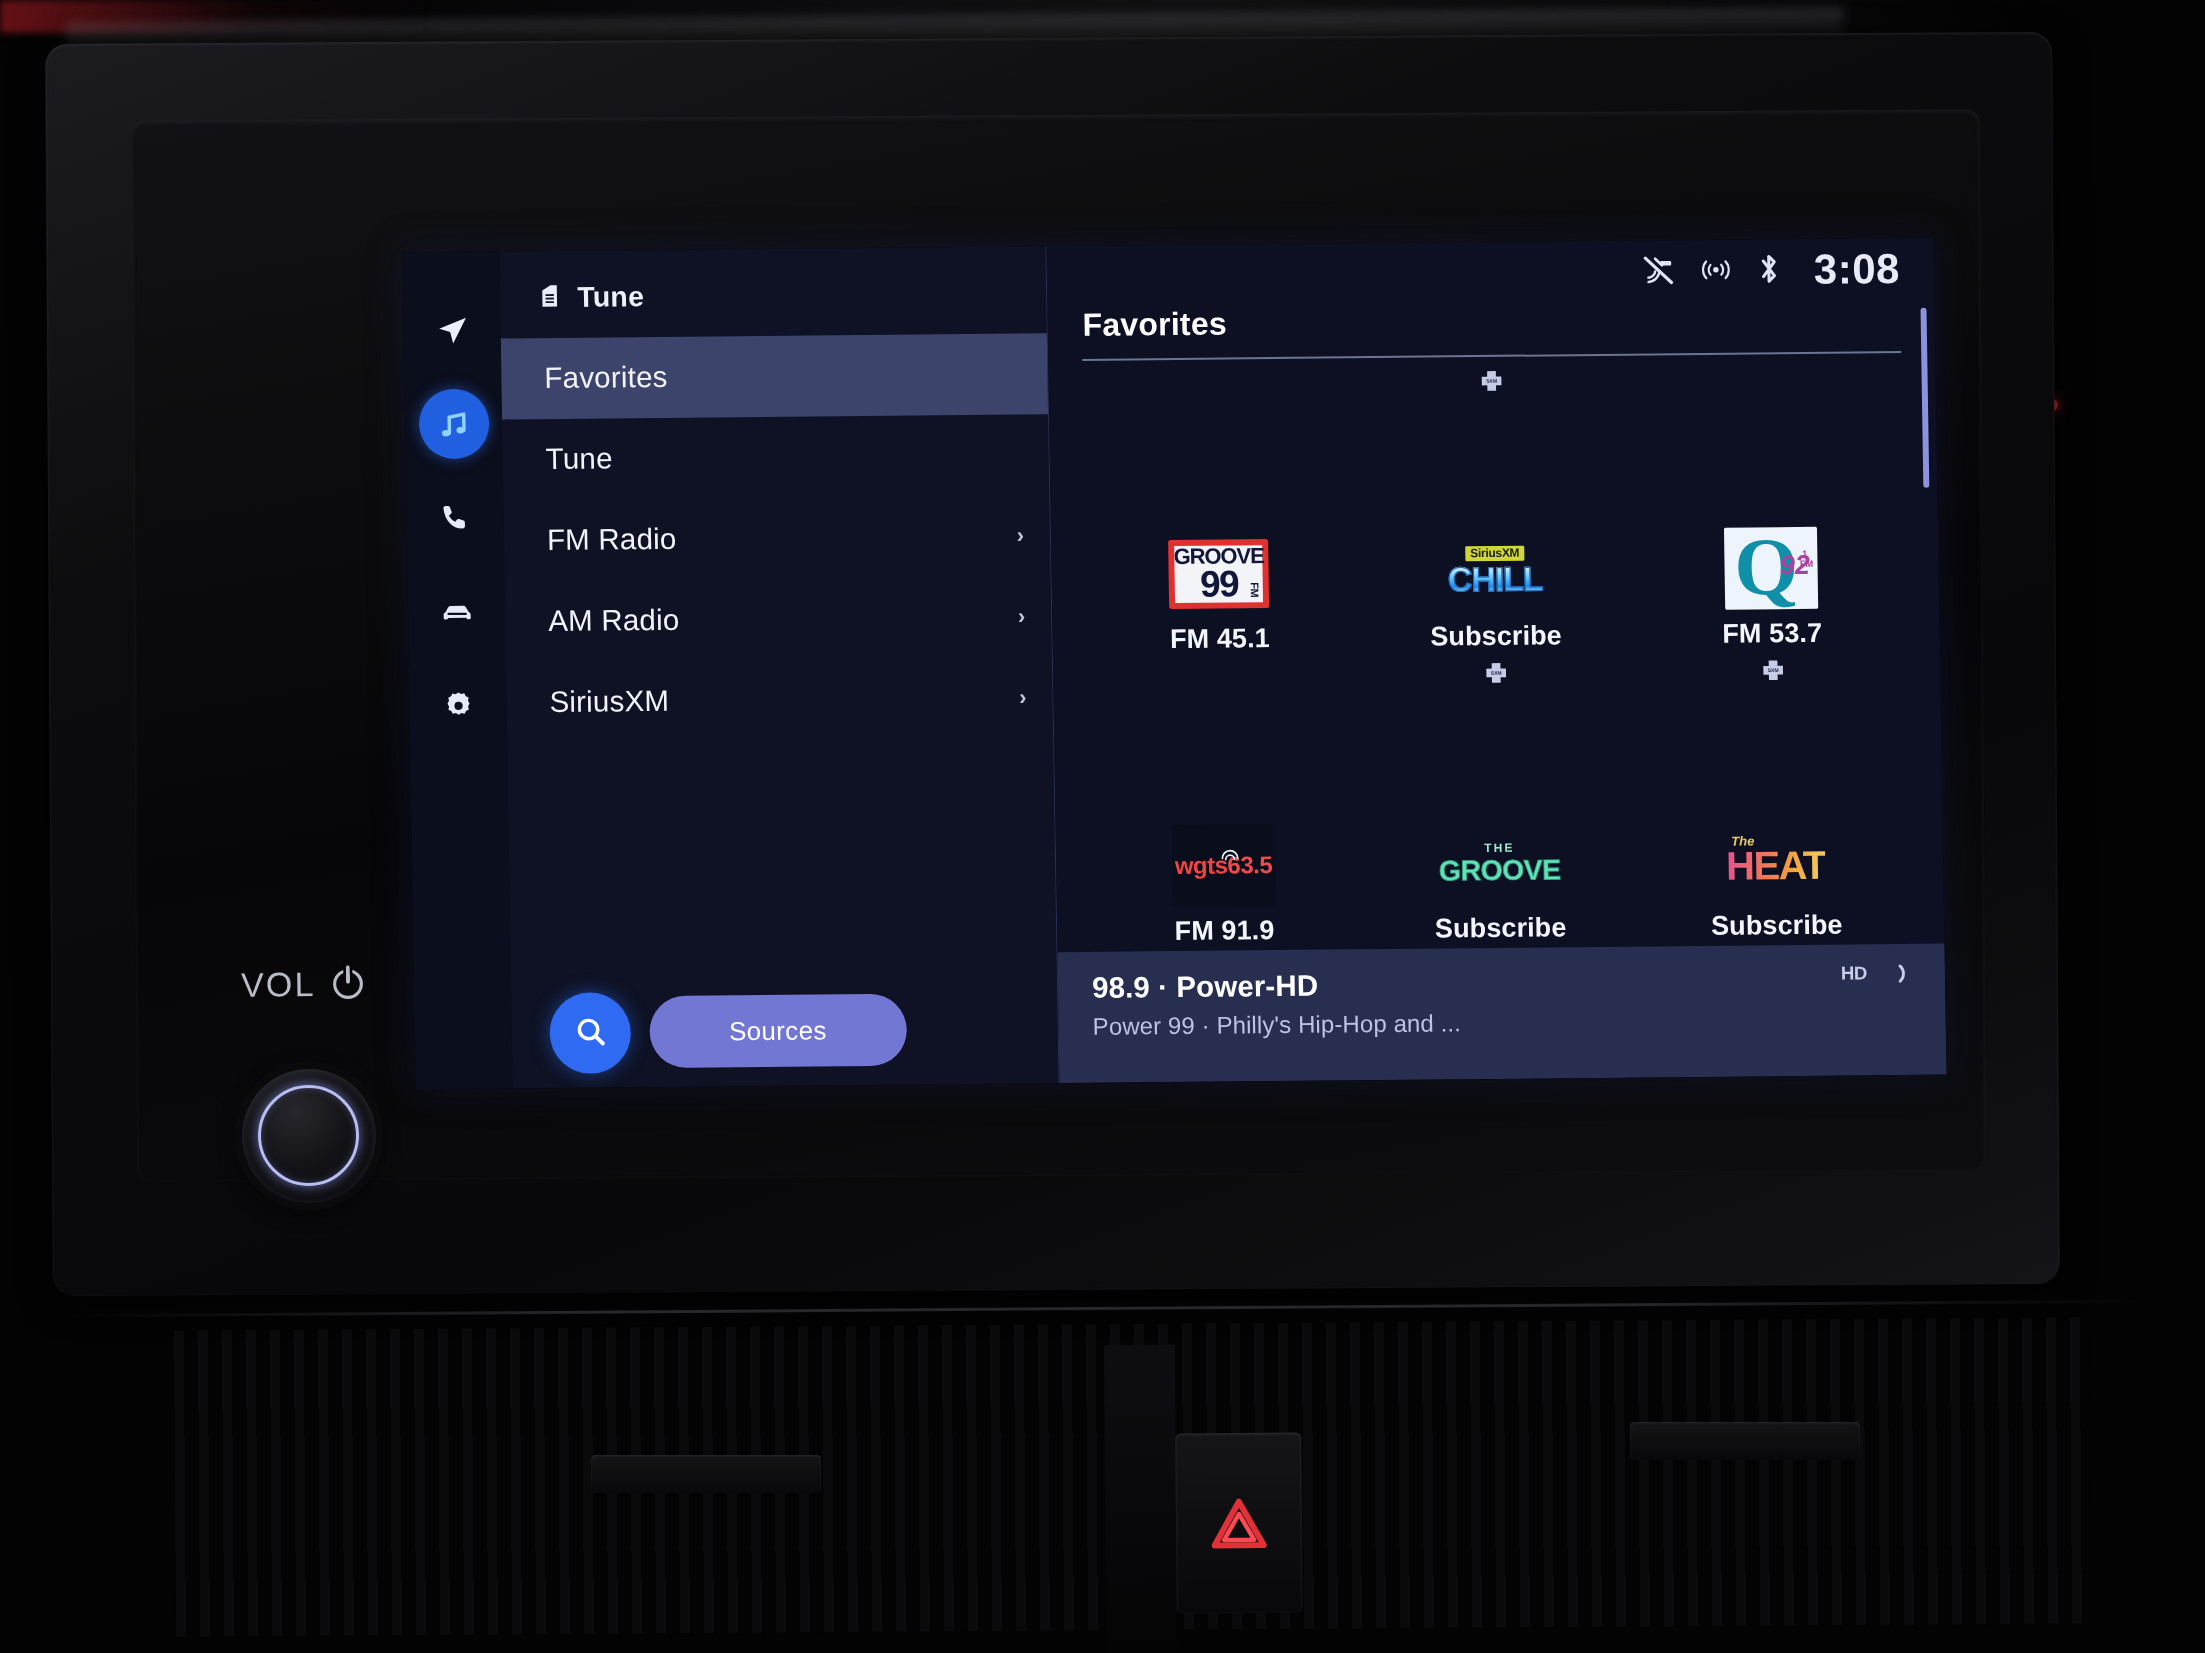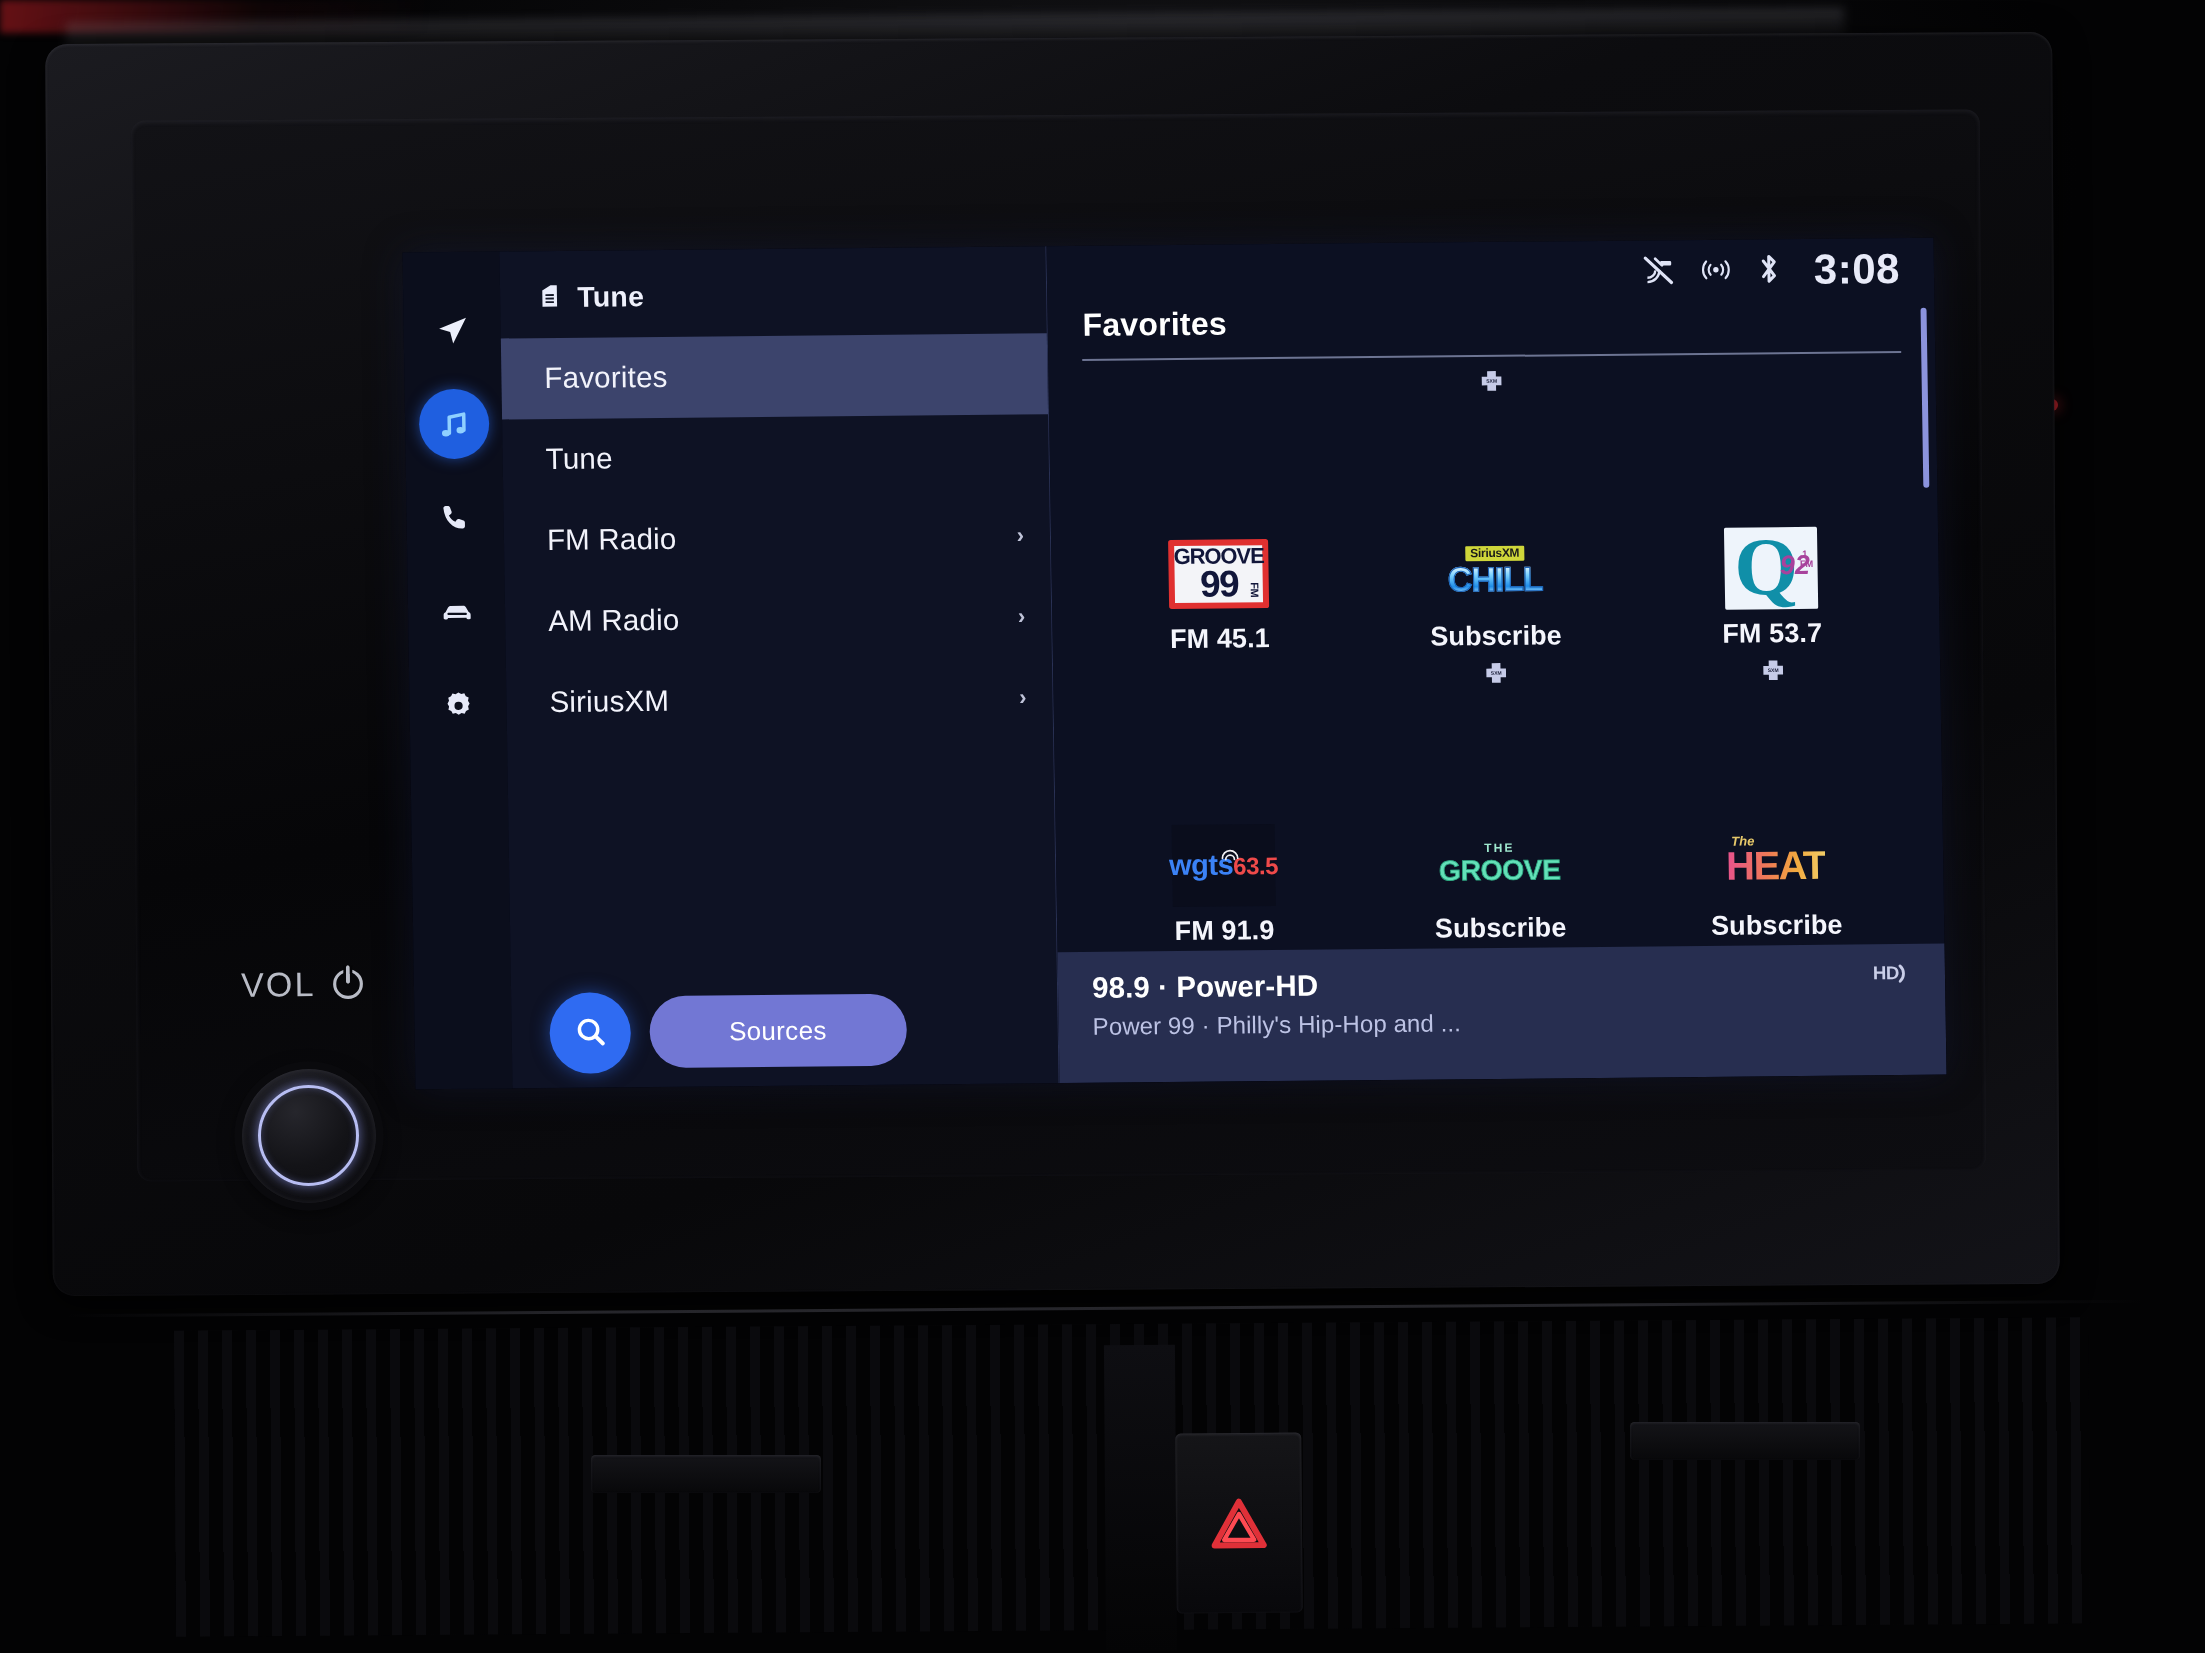--- a/index.html
+++ b/index.html
@@ -204,21 +204,21 @@
   }
 
   .logo-wgts {
     width: 103px; height: 82px; background: #0a0d1c;
     display: flex; align-items: center; justify-content: center; position: relative;
   }
   .logo-wgts .lw-wave {
     position: absolute; left: 47px; top: 24px; width: 22px; height: 12px;
   }
   .logo-wgts .lw-text { line-height: 1; display: flex; align-items: baseline; }
-  .logo-wgts .lw-a { color: #3b82f6; font-size: 29px; font-weight: 700; letter-spacing: -0.5px; }
+  .logo-wgts .lw-a { color: #ef4444; font-size: 24px; font-weight: 700; letter-spacing: -0.5px; }
   .logo-wgts .lw-b { color: #ef4a4a; font-size: 24px; font-weight: 800; letter-spacing: -0.5px; }
 
   .logo-groove { display: flex; flex-direction: column; align-items: center; line-height: 1; }
   .logo-groove .lg-the { color: #9fe8cf; font-size: 12px; font-weight: 800; letter-spacing: 2.2px; }
   .logo-groove .lg-word {
     color: #63e0b8; font-size: 28.4px; font-weight: 900; letter-spacing: -0.5px; margin-top: 2.2px;
     -webkit-text-stroke: 0.8px #2ba67f;
   }
 
   .logo-heat { display: flex; flex-direction: column; align-items: flex-start; line-height: 1; }
@@ -233,21 +233,21 @@
   .nowplay {
     height: 131px; flex: none;
     background: #272e50;
     padding: 18.6px 31px 0 34px;
     position: relative;
   }
   .np-title { color: #ffffff; font-size: 29.5px; font-weight: 700; letter-spacing: 0.1px; }
   .np-sub { color: #bcc2e4; font-size: 24px; font-weight: 400; margin-top: 8.8px; letter-spacing: 0.1px; }
   .np-hd {
     position: absolute; right: 32px; top: 17.5px;
-    display: flex; align-items: center; color: #c9cee8;
+    display: flex; align-items: center; color: #c9cee8; gap: 32px;
   }
   .np-hd .hd-text { font-size: 18.6px; font-weight: 800; letter-spacing: -0.5px; }
 
   
   .scrollbar {
     position: absolute; right: 7.7px; top: 70px; width: 6.6px; height: 656px;
   }
   .scroll-thumb {
     width: 6.6px; height: 180px; border-radius: 4.4px; background: #8b93dd;
   }

